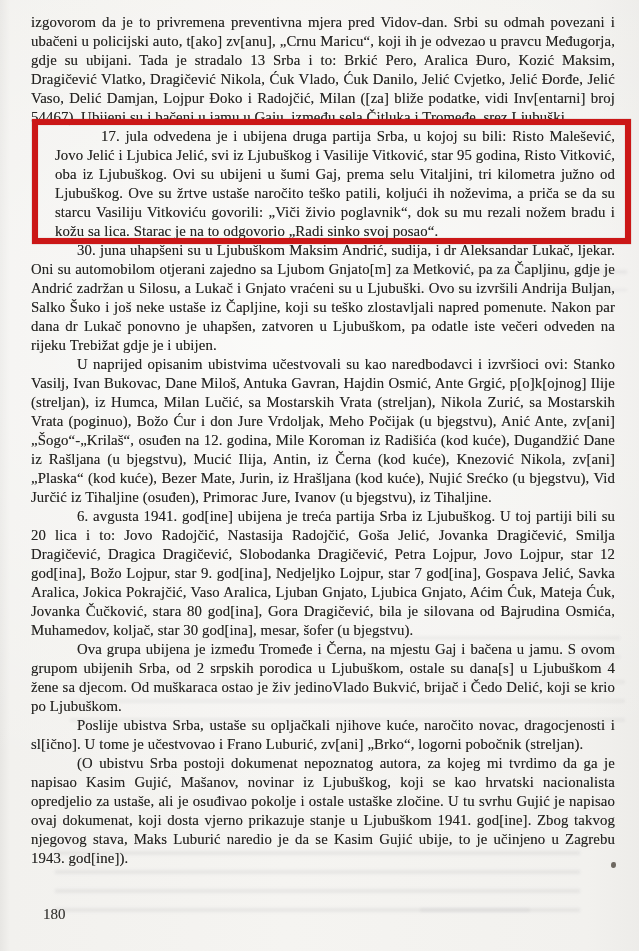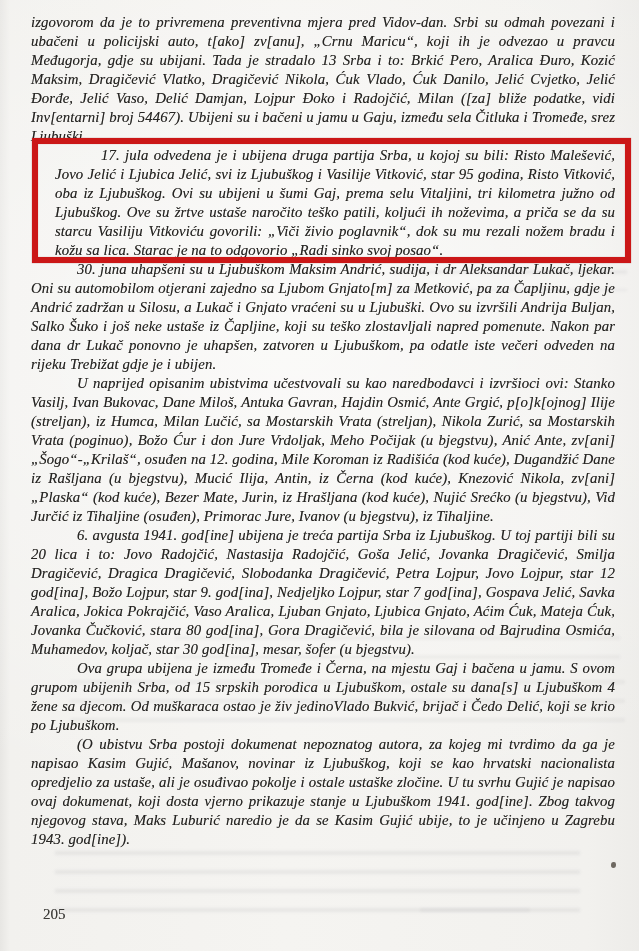--- a/index.html
+++ b/index.html
@@ -26,21 +26,20 @@
     position: absolute;
     left: 31px;
     top: 13px;
     width: 584px;
     font-size: 14.8px;
     line-height: 19px;
     text-align: justify;
     color: #262523;
     letter-spacing: 0.1px;
     text-shadow: 0 0 0.5px rgba(60,58,55,0.55);
-    font-style: italic;
   }
   .textcol p {
     margin: 0;
     text-indent: 46px;
   }
   .textcol p.continuation {
     text-indent: 0;
   }
   .boxed {
     position: relative;
@@ -106,29 +105,30 @@
       <div class="red-frame" style="border-color: rgb(203, 23, 23);"></div>
       <p>17. jula odvedena je i ubijena druga partija Srba, u kojoj su bili: Risto Malešević, Jovo Jelić i Ljubica Jelić, svi iz Ljubuškog i Vasilije Vitković, star 95 godina, Risto Vitković, oba iz Ljubuškog. Ovi su ubijeni u šumi Gaj, prema selu Vitaljini, tri kilometra južno od Ljubuškog. Ove su žrtve ustaše naročito teško patili, koljući ih noževima, a priča se da su starcu Vasiliju Vitkoviću govorili: „Viči živio poglavnik“, dok su mu rezali nožem bradu i kožu sa lica. Starac je na to odgovorio „Radi sinko svoj posao“.</p>
     </div>
 
     <p>30. juna uhapšeni su u Ljubuškom Maksim Andrić, sudija, i dr Aleksandar Lukač, ljekar. Oni su automobilom otjerani zajedno sa Ljubom Gnjato[m] za Metković, pa za Čapljinu, gdje je Andrić zadržan u Silosu, a Lukač i Gnjato vraćeni su u Ljubuški. Ovo su izvršili Andrija Buljan, Salko Šuko i još neke ustaše iz Čapljine, koji su teško zlostavljali napred pomenute. Nakon par dana dr Lukač ponovno je uhapšen, zatvoren u Ljubuškom, pa odatle iste večeri odveden na rijeku Trebižat gdje je i ubijen.</p>
 
     <p>U naprijed opisanim ubistvima učestvovali su kao naredbodavci i izvršioci ovi: Stanko Vasilj, Ivan Bukovac, Dane Miloš, Antuka Gavran, Hajdin Osmić, Ante Grgić, p[o]k[ojnog] Ilije (streljan), iz Humca, Milan Lučić, sa Mostarskih Vrata (streljan), Nikola Zurić, sa Mostarskih Vrata (poginuo), Božo Ćur i don Jure Vrdoljak, Meho Počijak (u bjegstvu), Anić Ante, zv[ani] „Šogo“-„Krilaš“, osuđen na 12. godina, Mile Koroman iz Radišića (kod kuće), Dugandžić Dane iz Rašljana (u bjegstvu), Mucić Ilija, Antin, iz Černa (kod kuće), Knezović Nikola, zv[ani] „Plaska“ (kod kuće), Bezer Mate, Jurin, iz Hrašljana (kod kuće), Nujić Srećko (u bjegstvu), Vid Jurčić iz Tihaljine (osuđen), Primorac Jure, Ivanov (u bjegstvu), iz Tihaljine.</p>
 
     <p>6. avgusta 1941. god[ine] ubijena je treća partija Srba iz Ljubuškog. U toj partiji bili su 20 lica i to: Jovo Radojčić, Nastasija Radojčić, Goša Jelić, Jovanka Dragičević, Smilja Dragičević, Dragica Dragičević, Slobodanka Dragičević, Petra Lojpur, Jovo Lojpur, star 12 god[ina], Božo Lojpur, star 9. god[ina], Nedjeljko Lojpur, star 7 god[ina], Gospava Jelić, Savka Aralica, Jokica Pokrajčić, Vaso Aralica, Ljuban Gnjato, Ljubica Gnjato, Aćim Ćuk, Mateja Ćuk, Jovanka Čučković, stara 80 god[ina], Gora Dragičević, bila je silovana od Bajrudina Osmića, Muhamedov, koljač, star 30 god[ina], mesar, šofer (u bjegstvu).</p>
 
-    <p>Ova grupa ubijena je između Tromeđe i Černa, na mjestu Gaj i bačena u jamu. S ovom grupom ubijenih Srba, od 15 srpskih porodica u Ljubuškom, ostale su dana[s] u Ljubuškom 4 žene sa djecom. Od muškaraca ostao je živ jedinoVlado Bukvić, brijač i Čedo Delić, koji se krio po Ljubuškom.</p>
+    <p>Ova grupa ubijena je između Tromeđe i Černa, na mjestu Gaj i bačena u jamu. S ovom grupom ubijenih Srba, od 2 srpskih porodica u Ljubuškom, ostale su dana[s] u Ljubuškom 4 žene sa djecom. Od muškaraca ostao je živ jedinoVlado Bukvić, brijač i Čedo Delić, koji se krio po Ljubuškom.</p>
 
+    <p>Poslije ubistva Srba, ustaše su opljačkali njihove kuće, naročito novac, dragocjenosti i sl[ično]. U tome je učestvovao i Frano Luburić, zv[ani] „Brko“, logorni pobočnik (streljan).</p>
 
     <p>(O ubistvu Srba postoji dokumenat nepoznatog autora, za kojeg mi tvrdimo da ga je napisao Kasim Gujić, Mašanov, novinar iz Ljubuškog, koji se kao hrvatski nacionalista opredjelio za ustaše, ali je osuđivao pokolje i ostale ustaške zločine. U tu svrhu Gujić je napisao ovaj dokumenat, koji dosta vjerno prikazuje stanje u Ljubuškom 1941. god[ine]. Zbog takvog njegovog stava, Maks Luburić naredio je da se Kasim Gujić ubije, to je učinjeno u Zagrebu 1943. god[ine]).</p>
 
   </div>
 
   <div class="smudge s1"></div>
   <div class="smudge s2"></div>
   <div class="smudge s3"></div>
   <div class="smudge s4"></div>
   <div class="smudge s5"></div>
   <div class="speck"></div>
 
-  <div class="page-number">205</div>
+  <div class="page-number">180</div>
 
 </div>
 
 </body></html>

